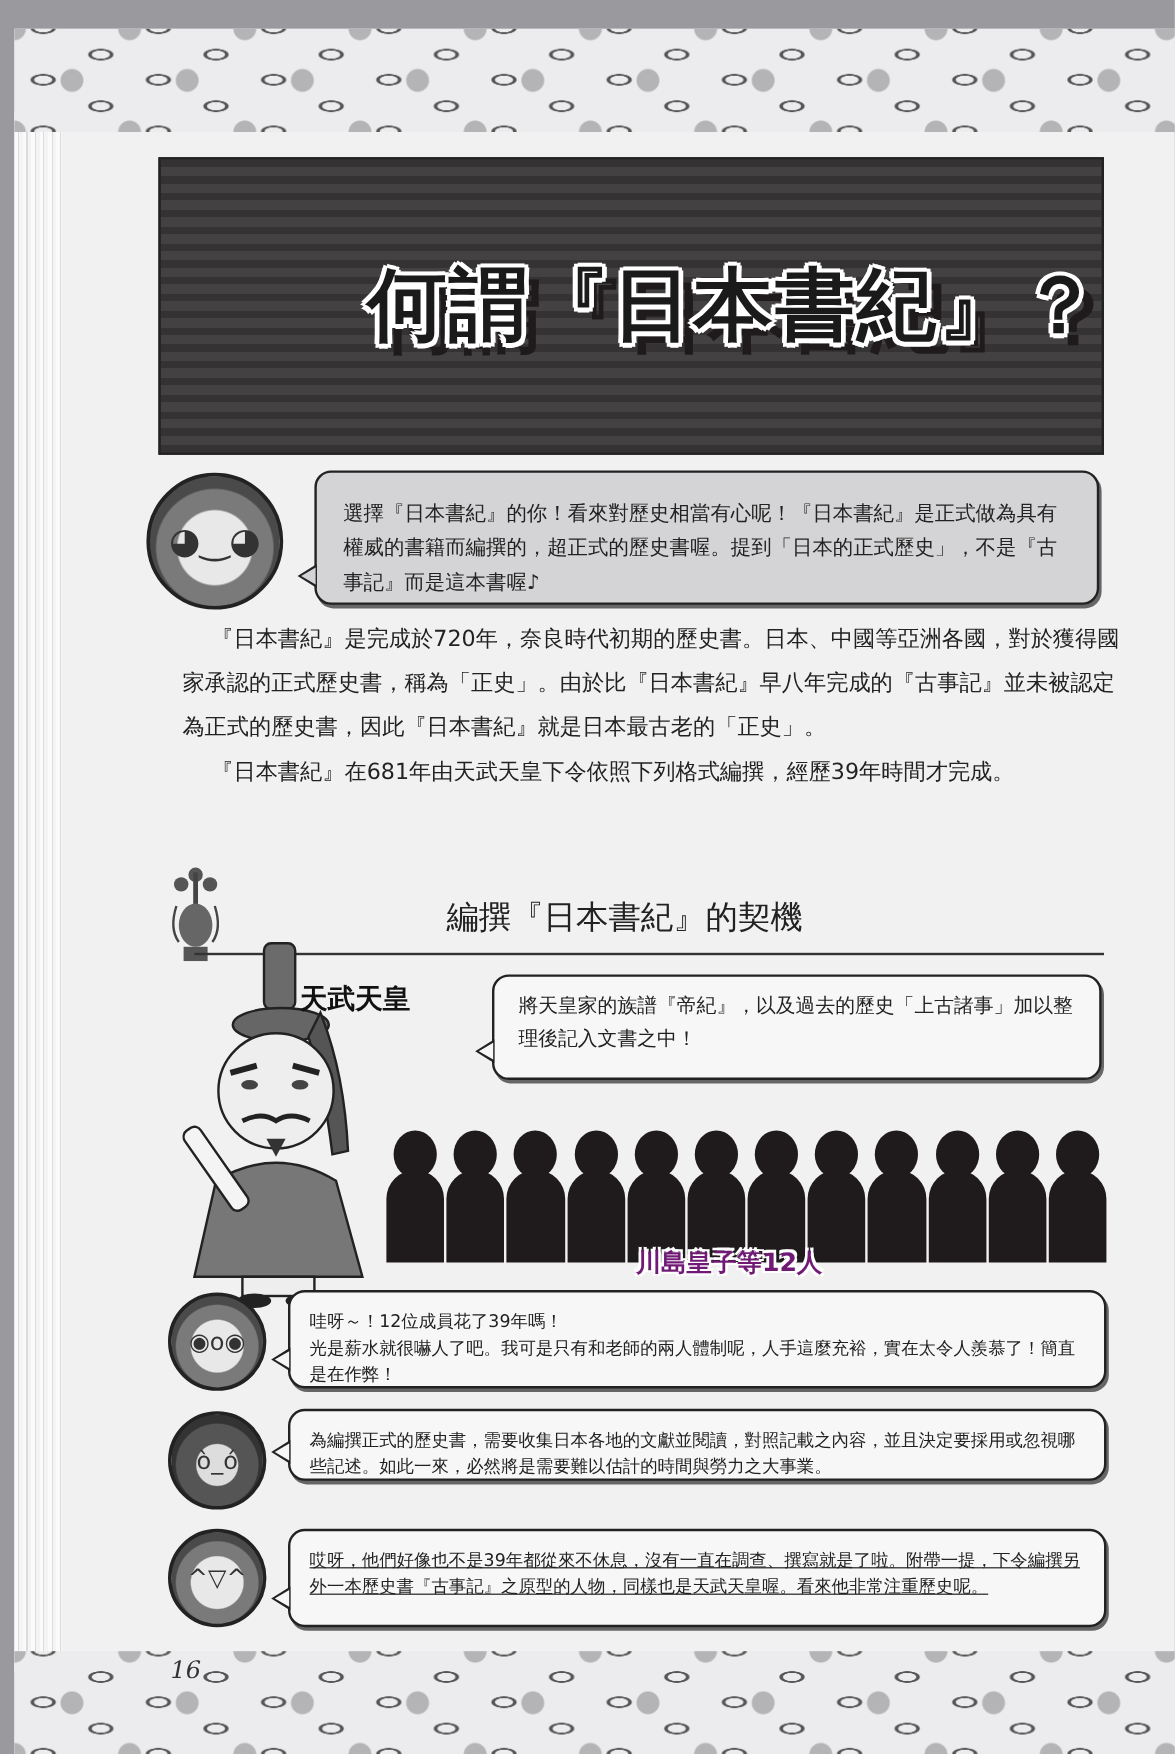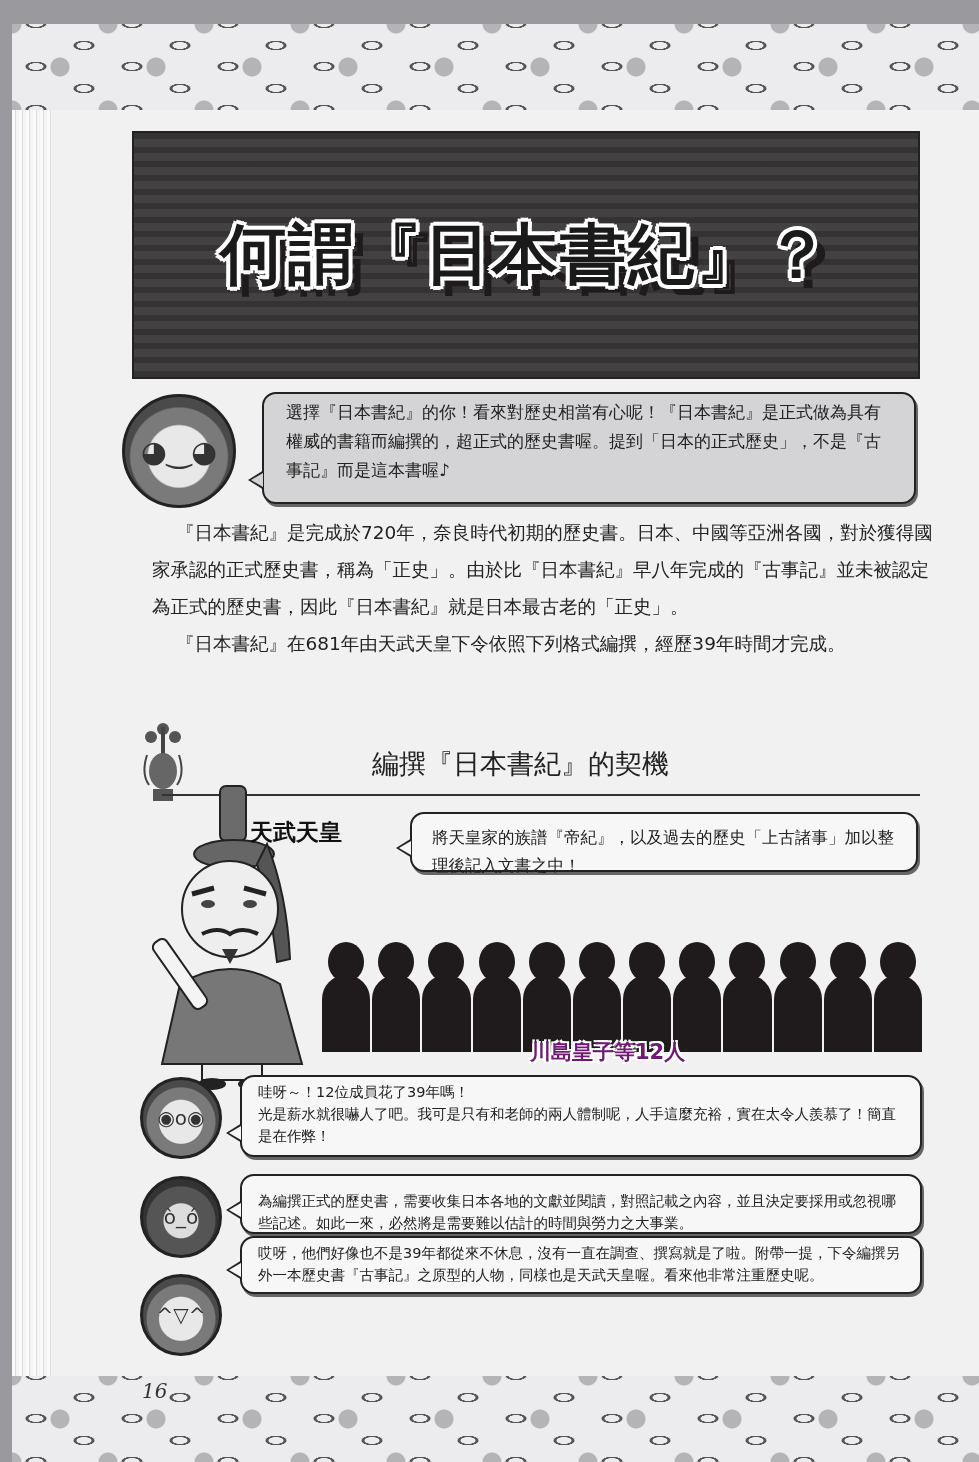--- a/index.html
+++ b/index.html
@@ -33,21 +33,21 @@
   .page-number {
     position: absolute; left: 130px; top: 1355px;
     font-family: "DejaVu Serif", serif; font-style: italic; font-size: 20px; color: #333; text-align: right;
   }
 
   .title-banner {
     position: absolute; left: 120px; top: 107px; width: 784px; height: 244px;
     background: #3e3b3c;
     background-image: repeating-linear-gradient(0deg, rgba(0,0,0,0.15) 0 6px, rgba(255,255,255,0.03) 6px 14px);
     border: 2px solid #222;
-    display: flex; align-items: center; justify-content: center;
+    display: flex; align-items: center; justify-content: flex-end;
   }
   .title-text {
     font-family: "DejaVu Serif", serif; font-weight: bold; font-size: 66px; color: #1a1a1a;
     letter-spacing: 2px;
     text-shadow:
       -3px -3px 0 #fff, 3px -3px 0 #fff, -3px 3px 0 #fff, 3px 3px 0 #fff,
       0 -4px 0 #fff, 0 4px 0 #fff, -4px 0 0 #fff, 4px 0 0 #fff,
       12px 10px 0 #1f1b1c;
   }
 
@@ -70,21 +70,21 @@
     position: absolute; left: -16px; bottom: 12px; width: 0; height: 0;
     border-top: 10px solid transparent; border-bottom: 10px solid transparent;
     border-right: 16px solid #222;
   }
   .bubble .tail::after {
     content: ""; position: absolute; left: 3px; top: -7px; width: 0; height: 0;
     border-top: 7px solid transparent; border-bottom: 7px solid transparent;
     border-right: 12px solid #d4d4d6;
   }
   .bubble.white .tail::after { border-right-color: #f7f7f8; }
-  .bubble.small { font-size: 14.5px; line-height: 22px; padding: 4px 16px; }
+  .bubble.small { font-size: 14.5px; line-height: 22px; padding: 14px 16px; }
 
   .body-text {
     position: absolute; left: 140px; top: 490px; width: 790px;
     font-size: 18.5px; line-height: 37px; color: #222;
   }
   .body-text p { margin: 0; text-indent: 1.3em; }
 
   .section-emblem {
     position: absolute; left: 125px; top: 695px; width: 52px; height: 82px;
   }
@@ -126,21 +126,21 @@
   <div class="page-edges"></div>
   <div class="border-band border-top"></div>
 
   <div class="title-banner">
     <span class="title-text">何謂『日本書紀』？</span>
   </div>
 
   <div class="avatar" style="left:110px; top:370px; width:108px; height:108px;">
     <span class="face">◕‿◕</span>
   </div>
-  <div class="bubble gray" style="left:250px; top:368px; width:654px; height:112px; padding:4px 22px; font-size:17px; line-height:29px;">
+  <div class="bubble gray" style="left:250px; top:368px; width:654px; height:112px; padding:20px 22px; font-size:17px; line-height:29px;">
     <span class="tail"></span>
     <span>選擇『日本書紀』的你！看來對歷史相當有心呢！『日本書紀』是正式做為具有權威的書籍而編撰的，超正式的歷史書喔。提到「日本的正式歷史」，不是『古事記』而是這本書喔♪</span>
   </div>
 
   <div class="body-text">
     <p>『日本書紀』是完成於720年，奈良時代初期的歷史書。日本、中國等亞洲各國，對於獲得國家承認的正式歷史書，稱為「正史」。由於比『日本書紀』早八年完成的『古事記』並未被認定為正式的歷史書，因此『日本書紀』就是日本最古老的「正史」。</p>
     <p>『日本書紀』在681年由天武天皇下令依照下列格式編撰，經歷39年時間才完成。</p>
   </div>
 
   <svg class="section-emblem" viewBox="0 0 52 82">
@@ -165,21 +165,21 @@
     <ellipse cx="98" cy="120" rx="7" ry="4" fill="#444"></ellipse>
     <path d="M50 150 Q66 142 78 150 Q90 142 106 150" stroke="#222" stroke-width="4" fill="none"></path>
     <path d="M70 165 L78 180 L86 165" fill="#333"></path>
     <path d="M28 200 Q78 170 128 200 L150 280 L10 280 Z" fill="#777" stroke="#222" stroke-width="2"></path>
     <rect x="20" y="150" width="16" height="80" rx="6" transform="rotate(-35 28 190)" fill="#f4f4f4" stroke="#222" stroke-width="2"></rect>
     <rect x="50" y="280" width="60" height="16" fill="#eee" stroke="#222" stroke-width="2"></rect>
     <ellipse cx="60" cy="300" rx="14" ry="6" fill="#222"></ellipse>
     <ellipse cx="100" cy="300" rx="14" ry="6" fill="#222"></ellipse>
   </svg>
   <div class="emperor-label">天武天皇</div>
-  <div class="bubble white" style="left:398px; top:788px; width:508px; height:60px; padding:10px 20px; font-size:16.5px; line-height:28px;">
+  <div class="bubble white" style="left:398px; top:788px; width:508px; height:88px; padding:10px 20px; font-size:16.5px; line-height:28px;">
     <span class="tail"></span>
     <span>將天皇家的族譜『帝紀』，以及過去的歷史「上古諸事」加以整理後記入文書之中！</span>
   </div>
 
   <div class="silhouettes">
     <div class="person">
         <div class="head"></div>
         <div class="torso"></div>
       </div>
     <div class="person">
@@ -242,20 +242,20 @@
     <span class="face" style="font-size:20px;text-align:right;">ò_ó</span>
   </div>
   <div class="bubble white small" style="left:228px; top:1150px; width:682px; height:60px; padding-top:14px;">
     <span class="tail"></span>
     <div>為編撰正式的歷史書，需要收集日本各地的文獻並閱讀，對照記載之內容，並且決定要採用或忽視哪些記述。如此一來，必然將是需要難以估計的時間與勞力之大事業。</div>
   </div>
 
   <div class="avatar" style="left:128px; top:1250px; width:76px; height:76px;">
     <span class="face" style="font-size:20px;">^▽^</span>
   </div>
-  <div class="bubble white small" style="left:228px; top:1212px; width:682px; height:58px;">
+  <div class="bubble white small" style="left:228px; top:1250px; width:682px; height:82px;text-decoration:underline;">
     <span class="tail"></span>
     <div>哎呀，他們好像也不是39年都從來不休息，沒有一直在調查、撰寫就是了啦。附帶一提，下令編撰另外一本歷史書『古事記』之原型的人物，同樣也是天武天皇喔。看來他非常注重歷史呢。</div>
   </div>
 
   <div class="border-band border-bottom"></div>
   <div class="page-number">16</div>
 </div>
 
 </body></html>

